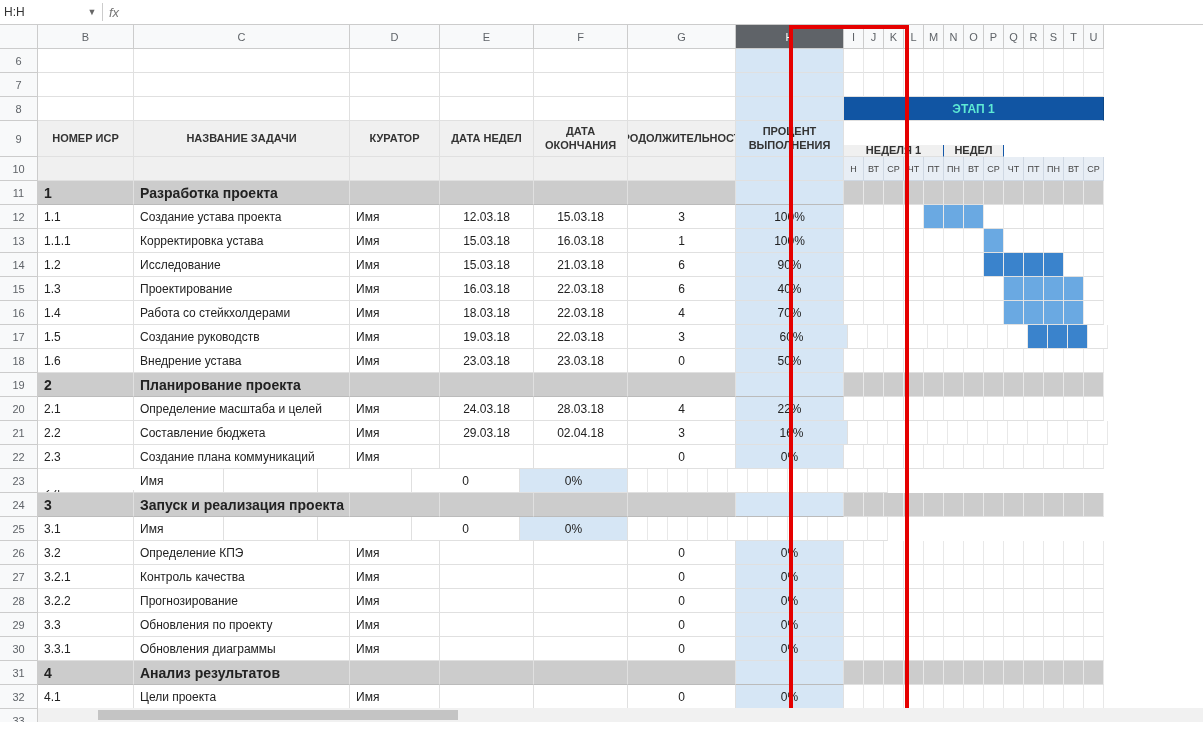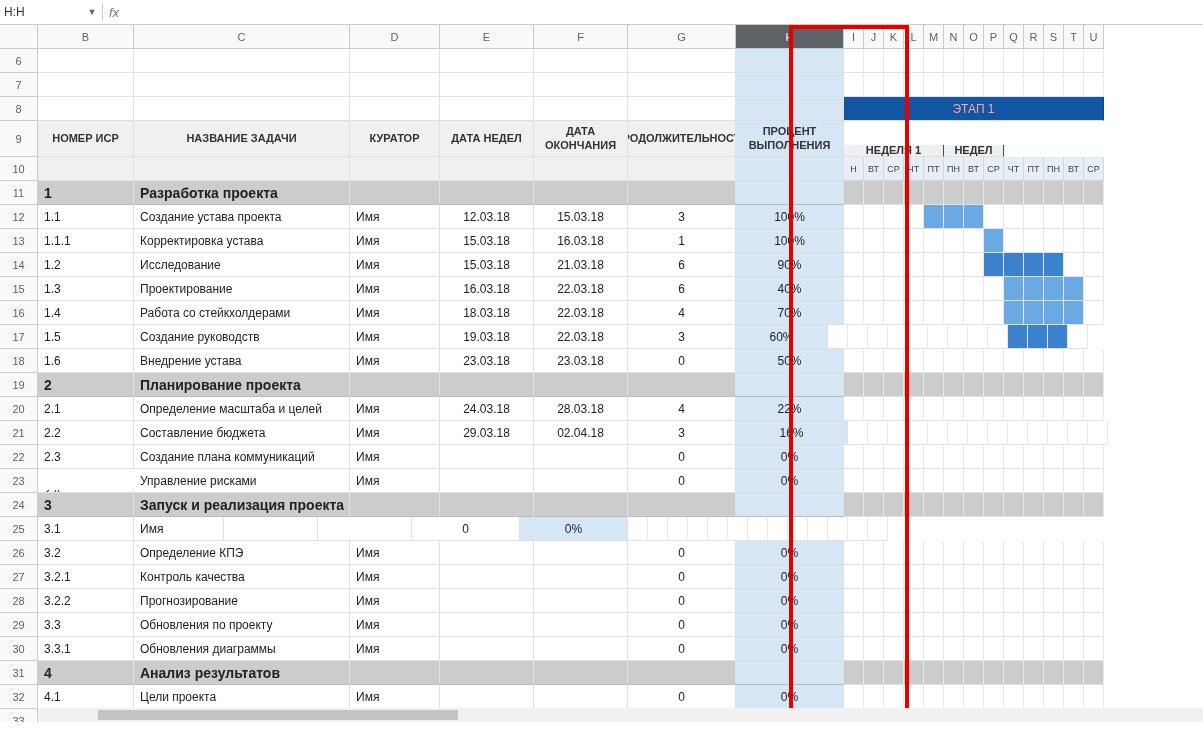--- a/index.html
+++ b/index.html
@@ -157,22 +157,22 @@
   padding:0;
   border-right:1px solid #e8e8e8;
   border-bottom:1px solid #e0e0e0;
   box-sizing:border-box;
   position:relative;
 }
 .gantt-cell.fill1 { background:#6aa9e2; }
 .gantt-cell.fill2 { background:#3a83cc; }
 .phase-header {
   background:#1155a3;
-  color:#fca5a5;
-  font-weight:normal;
+  color:#5eead4;
+  font-weight:bold;
   justify-content:center;
   border-right:1px solid #0d4785;
 }
 .week-header {
   background:#1c6bc7;
   color:#fff;
   font-weight:bold;
   justify-content:center;
   border-right:1px solid #1558a8;
   font-size:11px;
@@ -501,21 +501,21 @@
         <div class="gantt-cell fill1"></div>
         <div class="gantt-cell"></div>
       </div>
       <div class="grid-row">
         <div class="cell" style="width: 96px;">1.5</div>
         <div class="cell" style="width: 216px;">Создание руководств</div>
         <div class="cell" style="width: 90px;">Имя</div>
         <div class="cell center" style="width: 94px;">19.03.18</div>
         <div class="cell center" style="width: 94px;">22.03.18</div>
         <div class="cell center" style="width: 108px;">3</div>
-        <div class="cell center h-col" style="width: 92px; background: rgb(127, 208, 174);">60%</div>
+        <div class="cell center h-col" style="width: 112px; background: rgb(127, 208, 174);">60%</div>
         <div class="gantt-cell"></div>
         <div class="gantt-cell"></div>
         <div class="gantt-cell"></div>
         <div class="gantt-cell"></div>
         <div class="gantt-cell"></div>
         <div class="gantt-cell"></div>
         <div class="gantt-cell"></div>
         <div class="gantt-cell"></div>
         <div class="gantt-cell"></div>
         <div class="gantt-cell fill2"></div>
@@ -628,21 +628,20 @@
         <div class="gantt-cell"></div>
         <div class="gantt-cell"></div>
         <div class="gantt-cell"></div>
         <div class="gantt-cell"></div>
         <div class="gantt-cell"></div>
         <div class="gantt-cell"></div>
         <div class="gantt-cell"></div>
       </div>
       <div class="grid-row">
         <div class="cell" style="width: 96px; margin-top: 21px;">2.4</div>
-        <div class="cell" style="width: 216px;">Управление рисками</div>
         <div class="cell" style="width: 90px;">Имя</div>
         <div class="cell center" style="width: 94px;"></div>
         <div class="cell center" style="width: 94px;"></div>
         <div class="cell center" style="width: 108px;">0</div>
         <div class="cell center h-col" style="width: 108px; background: rgb(214, 230, 245);">0%</div>
         <div class="gantt-cell"></div>
         <div class="gantt-cell"></div>
         <div class="gantt-cell"></div>
         <div class="gantt-cell"></div>
         <div class="gantt-cell"></div>

